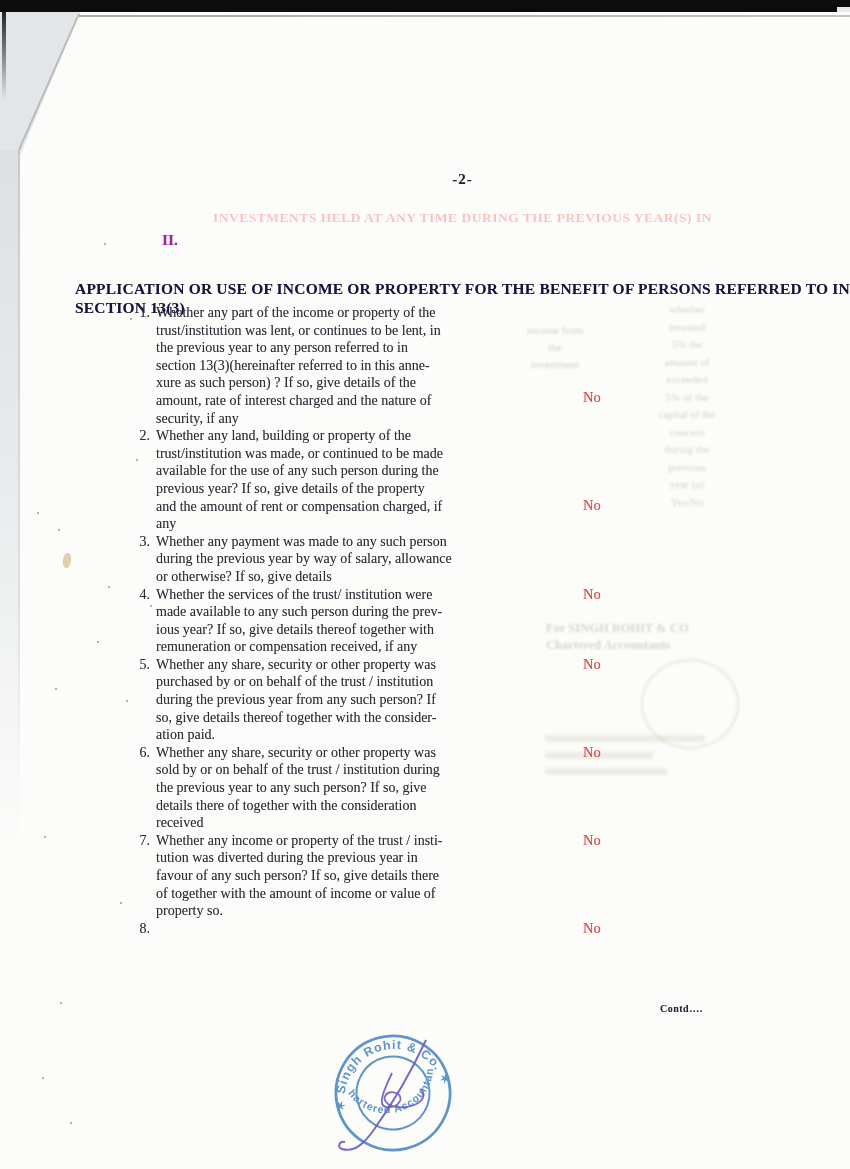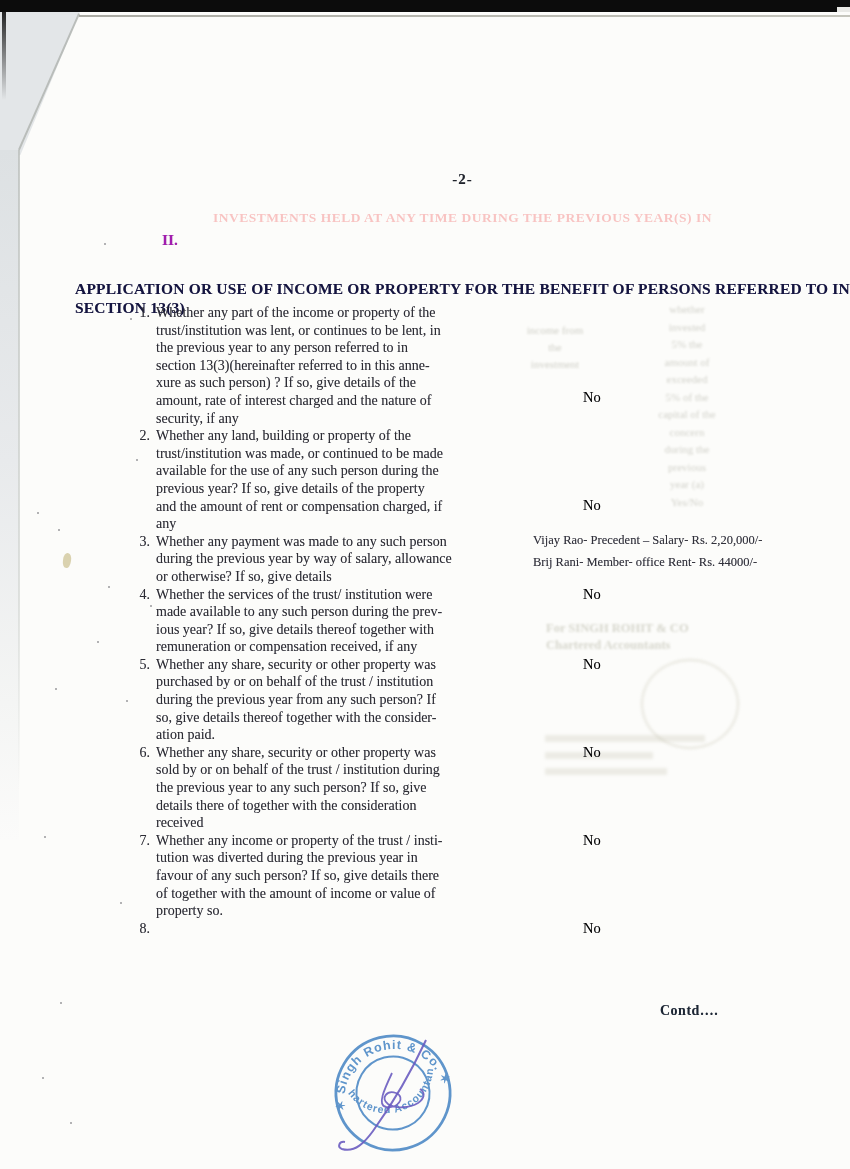--- a/index.html
+++ b/index.html
@@ -45,26 +45,26 @@
   
   .page-num{position:absolute;left:75px;right:0;top:171px;text-align:center;
     font-weight:bold;font-size:15px;color:#20242c;letter-spacing:1px;}
   .section-numeral{position:absolute;left:162px;top:231px;font-weight:bold;font-size:15.5px;color:#a21caf;}
   .heading{position:absolute;left:75px;right:0;top:231px;
     font-weight:bold;font-size:15.5px;line-height:19px;color:#141440;letter-spacing:.2px;margin-top:48px;}
   .qa-list{position:absolute;left:133px;top:304px;width:600px;color:#2c2c34;}
   .qa-row{position:relative;display:flex;align-items:flex-start;font-size:14px;line-height:17.6px;}
   .q-num{width:17px;text-align:right;flex:0 0 17px;}
   .q-text{margin-left:6px;width:352px;white-space:pre-line;}
-  .answer{position:absolute;left:450px;top:0;font-size:14.5px;color:#000000;}
+  .answer{position:absolute;left:450px;top:0;font-size:14.5px;color:#ef4444;}
   .row-1 .answer{top:85px;}
   .row-2 .answer{top:70px;}
   .answer-multi{position:absolute;left:400px;top:-4px;font-size:12.5px;line-height:22px;
     white-space:pre-line;color:#30303a;width:290px;}
-  .contd{position:absolute;left:660px;top:1003px;font-weight:bold;font-size:14px;
+  .contd{position:absolute;left:660px;top:1003px;font-weight:bold;font-size:10px;
     color:#1c2634;letter-spacing:.5px;}
   .doc-text-shadow{text-shadow:0 0 .5px rgba(40,40,60,.35);}
   
   .stamp{position:absolute;left:313px;top:1013px;width:160px;height:160px;}
 </style>
 </head>
 <body>
 
 <div class="top-bar"></div>
 <div class="top-bar-notch"></div>
@@ -139,22 +139,20 @@
 previous year? If so, give details of the property
 and the amount of rent or compensation charged, if
 any</span>
     <span class="answer">No</span>
   </div>
   <div class="qa-row row-3">
     <span class="q-num">3.</span>
     <span class="q-text">Whether any payment was made to any such person
 during the previous year by way of salary, allowance
 or otherwise? If so, give details</span>
-    <span class="answer-multi">Vijay Rao- Precedent – Salary- Rs. 2,20,000/-
-Brij Rani- Member- office Rent- Rs. 44000/-</span>
   </div>
   <div class="qa-row row-4">
     <span class="q-num">4.</span>
     <span class="q-text">Whether the services of the trust/ institution were
 made available to any such person during the prev-
 ious year? If so, give details thereof together with
 remuneration or compensation received, if any</span>
     <span class="answer">No</span>
   </div>
   <div class="qa-row row-5">

